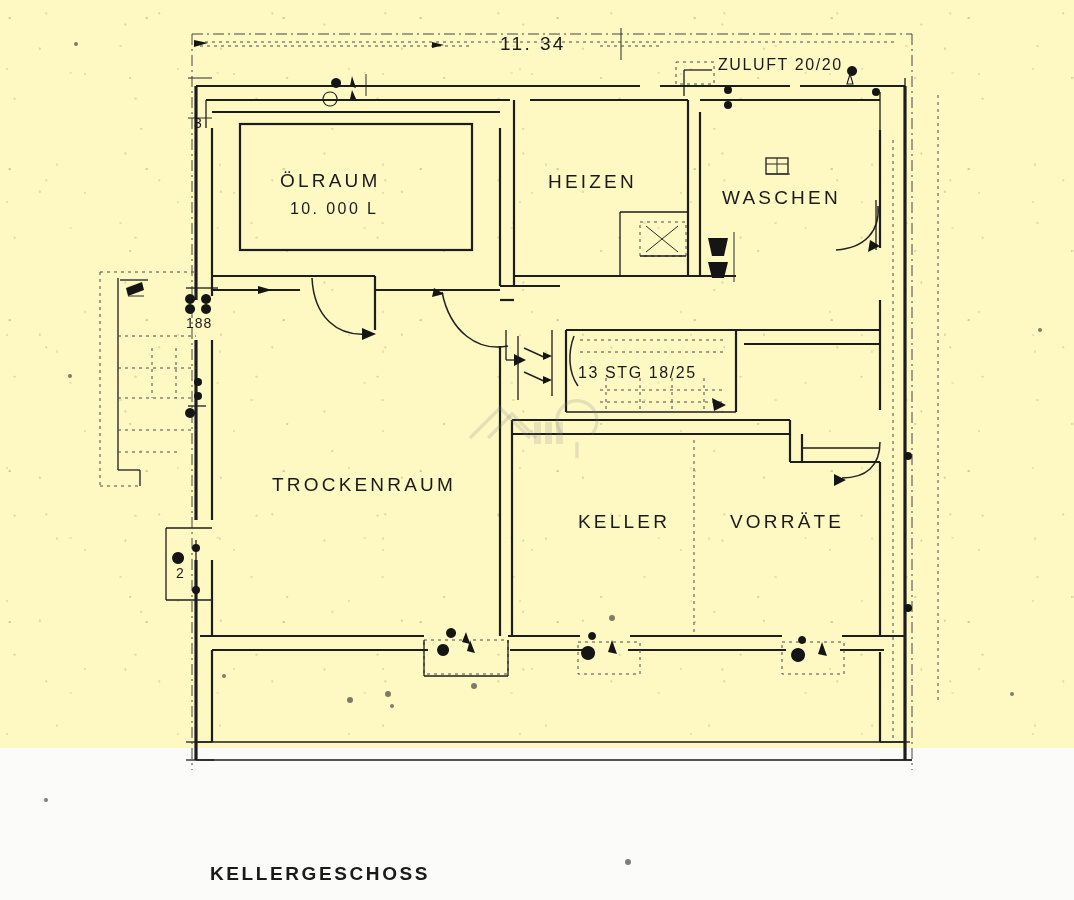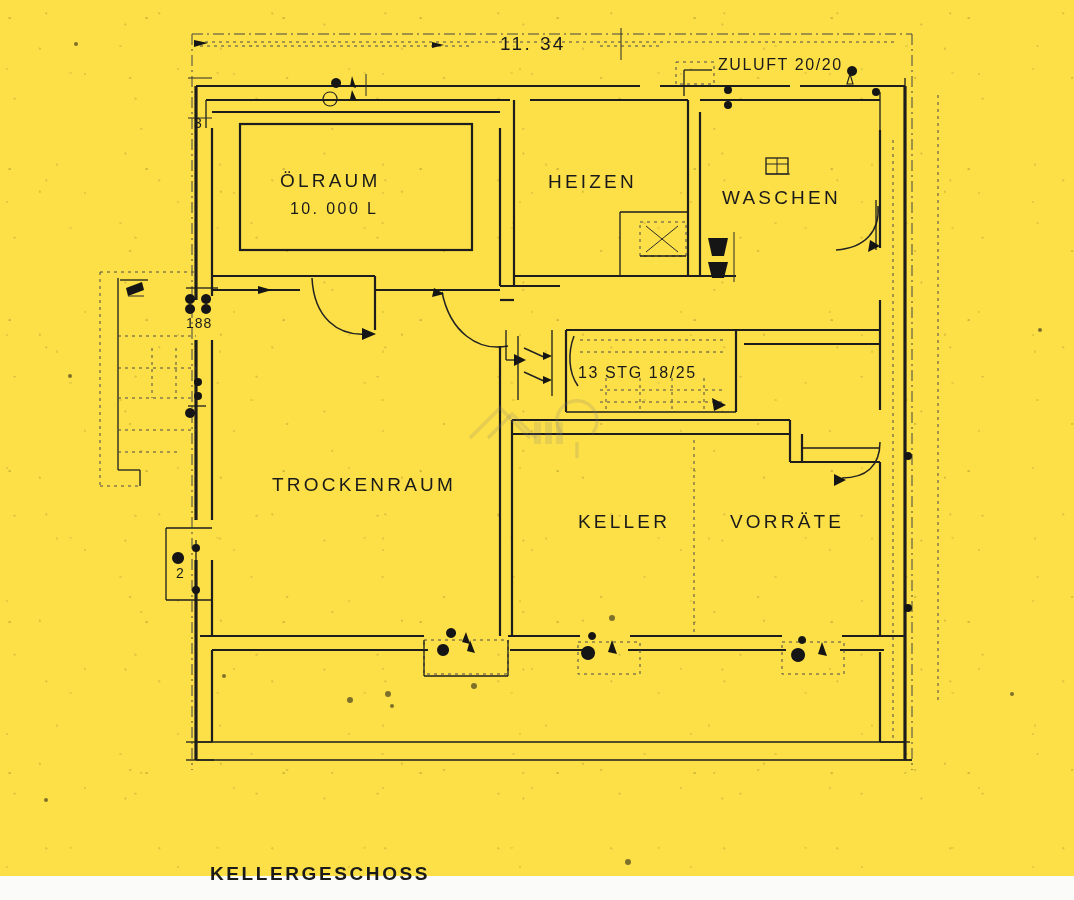--- a/index.html
+++ b/index.html
@@ -5,22 +5,22 @@
 <style>
   html,body{margin:0;padding:0;}
   body{
     width:1074px;height:900px;
     background:#fbfbf9;
     font-family:"Liberation Sans", sans-serif;
     overflow:hidden;
   }
   #plan{
     position:relative;
-    width:1074px;height:876px;
-    background:#fde047;
+    width:1074px;height:748px;
+    background:#fef9c3;
   }
   
   #grain{
     position:absolute;inset:0;
     pointer-events:none;
     background-image:
       radial-gradient(circle at 7% 12%, rgba(90,90,90,.30) 0 1px, transparent 1.4px),
       radial-gradient(circle at 22% 34%, rgba(90,90,90,.22) 0 1px, transparent 1.4px),
       radial-gradient(circle at 41% 8%,  rgba(90,90,90,.20) 0 1px, transparent 1.4px),
       radial-gradient(circle at 63% 19%, rgba(90,90,90,.20) 0 1px, transparent 1.4px),

